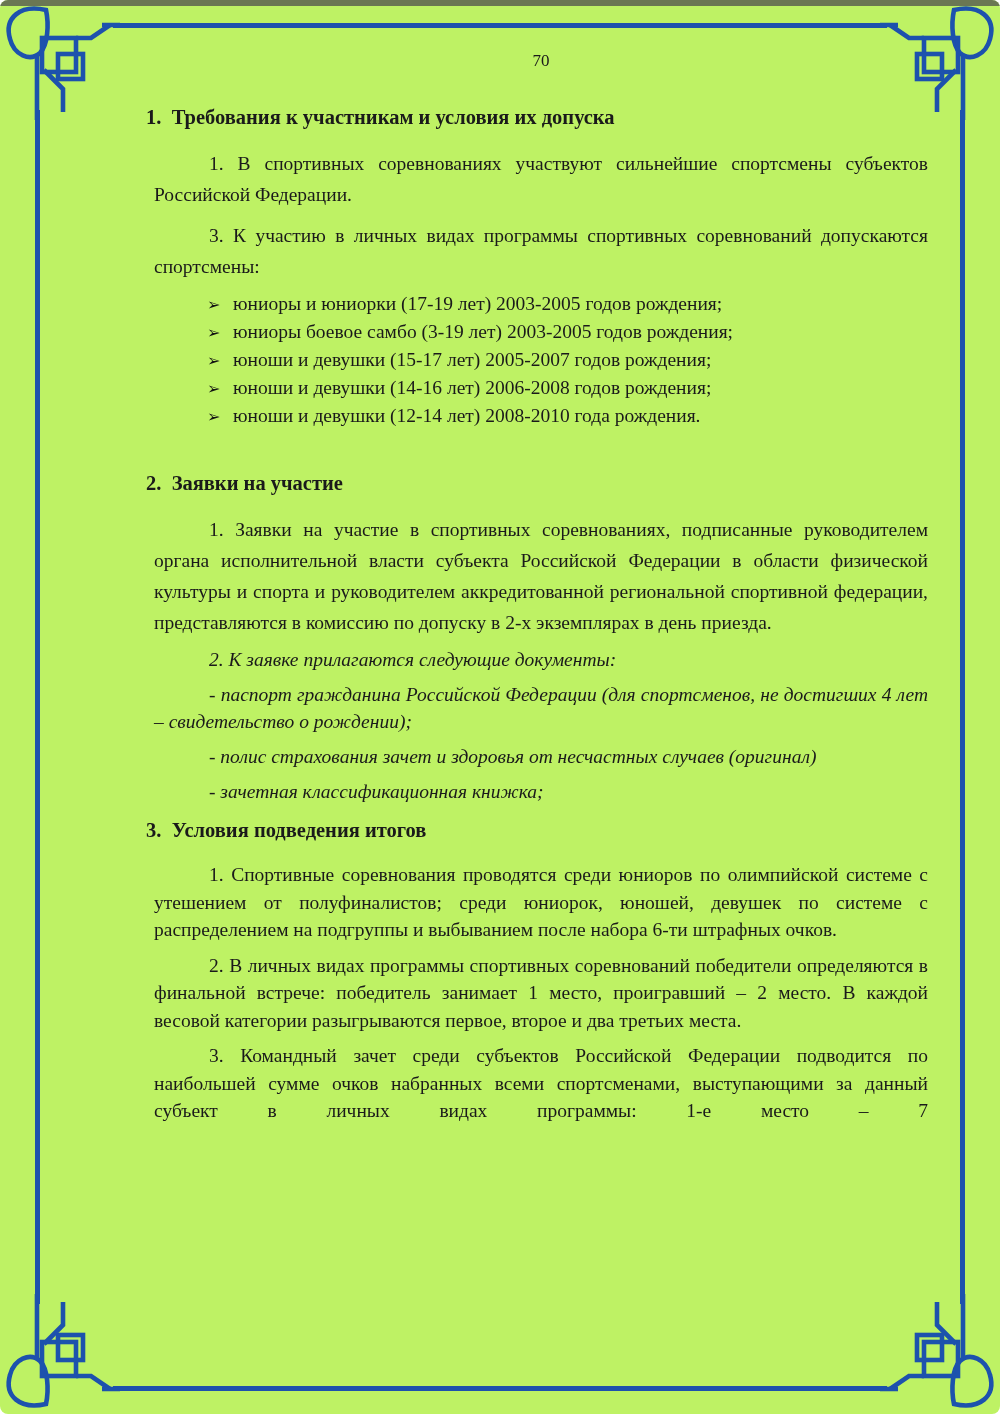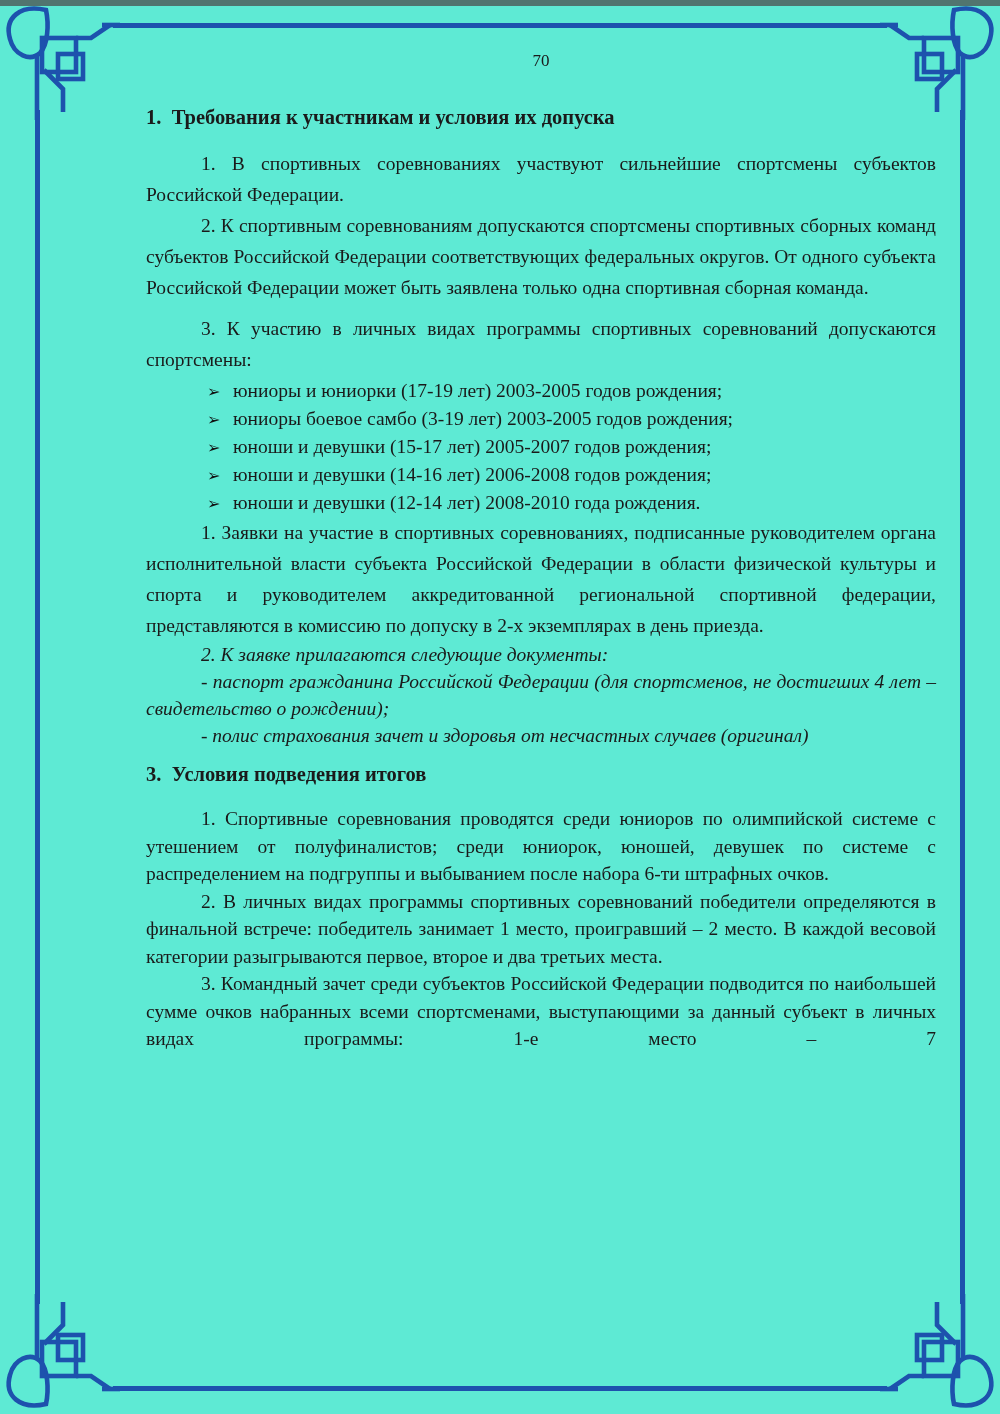--- a/index.html
+++ b/index.html
@@ -4,24 +4,25 @@
 <style>
   :root{
     --frame: #1d52ad;
     --ink: #1a1a1a;
   }
   html,body{margin:0;padding:0;background:#ffffff;}
   .page{
     position:relative;
     width:1000px;
     height:1414px;
-    background:#5eead4;
+    background:#bef264;
     overflow:hidden;
     font-family:"Liberation Serif","DejaVu Serif",serif;
     color:var(--ink);
+    border-radius:8px;
   }
   
   .edge-artifact{
     position:absolute;top:0;left:0;right:0;height:6px;
     background:#4e4e4e;opacity:.75;
   }
   
   .corner{position:absolute;width:118px;height:118px;color:var(--frame);}
   .corner.tl{left:2px;top:2px;}
   .corner.tr{right:2px;top:2px;transform:scaleX(-1);}
@@ -49,21 +50,21 @@
     white-space:pre-wrap;
   }
   .h1-top{margin-top:32px;}
   .h2-top{margin-top:40px;}
   .h3-top{margin-top:12px;}
   .para{
     font-size:19.5px;
     line-height:31px;
     text-align:justify;
     text-indent:55px;
-    margin:0;
+    margin:8px;
   }
   .gap-top{margin-top:10px;}
   .docs .para{line-height:27px;font-style:italic;}
   .s3{line-height:27.5px;}
   .stretch-last{text-align-last:justify;}
   .arrow-list{
     list-style:none;
     margin:2px 0 0 0;
     padding:0 0 0 61px;
   }
@@ -121,21 +122,20 @@
     <div class="bd bd-left"></div>
     <div class="bd bd-right"></div>
   </div>
 
   <main class="content">
 
     <div class="page-number">70</div>
 
     <h2 class="heading h1-top">1.  Требования к участникам и условия их допуска</h2>
     <p class="para">1. В спортивных соревнованиях участвуют сильнейшие спортсмены субъектов Российской Федерации.</p>
-    <p class="para">2. К спортивным соревнованиям допускаются спортсмены спортивных сборных команд субъектов Российской Федерации соответствующих федеральных округов. От одного субъекта Российской Федерации может быть заявлена только одна спортивная сборная команда.</p>
     <p class="para gap-top">3. К участию в личных видах программы спортивных соревнований допускаются спортсмены:</p>
 
     <ul class="arrow-list">
       <li class="arrow-item">
         <span class="arrow-marker">➢</span>
         <span class="arrow-text">юниоры и юниорки (17-19 лет) 2003-2005 годов рождения;</span>
       </li>
       <li class="arrow-item">
         <span class="arrow-marker">➢</span>
         <span class="arrow-text">юниоры боевое самбо (3-19 лет) 2003-2005 годов рождения;</span>
@@ -147,25 +147,27 @@
       <li class="arrow-item">
         <span class="arrow-marker">➢</span>
         <span class="arrow-text">юноши и девушки (14-16 лет) 2006-2008 годов рождения;</span>
       </li>
       <li class="arrow-item">
         <span class="arrow-marker">➢</span>
         <span class="arrow-text">юноши и девушки (12-14 лет) 2008-2010 года рождения.</span>
       </li>
     </ul>
 
+    <h2 class="heading h2-top">2.  Заявки на участие</h2>
     <p class="para">1. Заявки на участие в спортивных соревнованиях, подписанные руководителем органа исполнительной власти субъекта Российской Федерации в области физической культуры и спорта и руководителем аккредитованной региональной спортивной федерации, представляются в комиссию по допуску в 2-х экземплярах в день приезда.</p>
     <div class="docs">
       <p class="para">2. К заявке прилагаются следующие документы:</p>
       <p class="para">- паспорт гражданина Российской Федерации (для спортсменов, не достигших 4 лет – свидетельство о рождении);</p>
       <p class="para">- полис страхования зачет и здоровья от несчастных случаев (оригинал)</p>
+      <p class="para">- зачетная классификационная книжка;</p>
     </div>
 
     <h2 class="heading h3-top">3.  Условия подведения итогов</h2>
     <p class="para s3">1. Спортивные соревнования проводятся среди юниоров по олимпийской системе с утешением от полуфиналистов; среди юниорок, юношей, девушек по системе с распределением на подгруппы и выбыванием после набора 6-ти штрафных очков.</p>
     <p class="para s3">2. В личных видах программы спортивных соревнований победители определяются в финальной встрече: победитель занимает 1 место, проигравший – 2 место. В каждой весовой категории разыгрываются первое, второе и два третьих места.</p>
     <p class="para s3 stretch-last">3. Командный зачет среди субъектов Российской Федерации подводится по наибольшей сумме очков набранных всеми спортсменами, выступающими за данный субъект в личных видах программы: 1-е место – 7</p>
 
   </main>
 </div>
 

